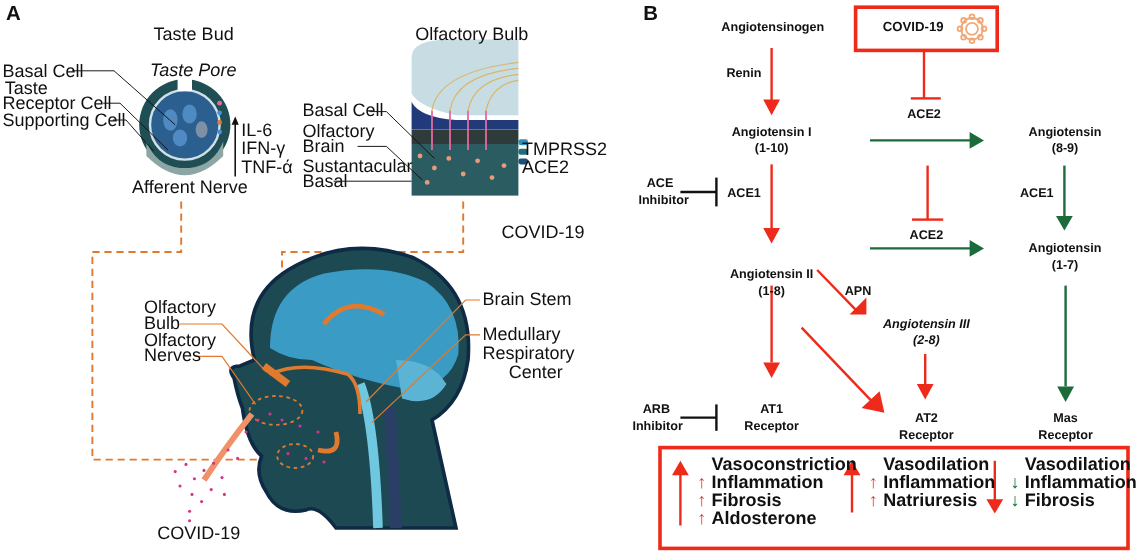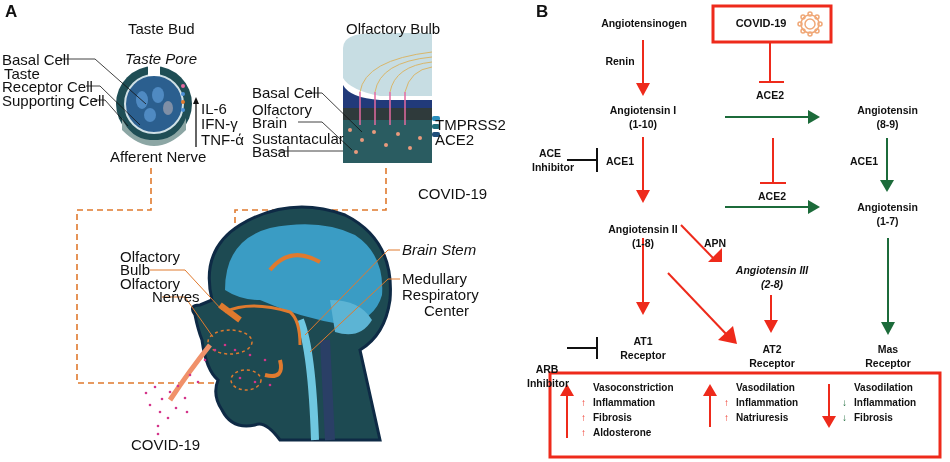--- a/index.html
+++ b/index.html
@@ -2,21 +2,21 @@
 <html><head>
 <meta charset="utf-8">
 <style>
   html,body{margin:0;padding:0;background:#fff;}
   body{width:950px;height:462px;position:relative;overflow:hidden;font-family:"Liberation Sans",sans-serif;color:#111;}
   .abs{position:absolute;}
   .panel-label{font-weight:bold;font-size:17px;}
   .lbl{font-size:15px;line-height:13px;white-space:nowrap;}
   .blbl{font-size:10.5px;font-weight:bold;line-height:14px;text-align:center;white-space:nowrap;}
   svg{position:absolute;left:0;top:0;}
-  .eff{font-size:10px;font-weight:bold;line-height:15px;white-space:nowrap;}
+  .eff{font-size:15px;font-weight:bold;line-height:15px;white-space:nowrap;}
   .eff .ar{display:inline-block;width:12px;font-weight:bold;}
 </style>
 </head>
 <body>
 
 <div class="abs panel-label" style="left:5px;top:2px;">A</div>
 
 <svg width="500" height="462">
 
   <g>
@@ -144,22 +144,22 @@
 <div class="abs lbl" style="left:252px;top:116px;">Brain</div>
 <div class="abs lbl" style="left:252px;top:132px;">Sustantacular</div>
 <div class="abs lbl" style="left:252px;top:145px;">Basal</div>
 <div class="abs lbl" style="left:435px;top:118px;">TMPRSS2</div>
 <div class="abs lbl" style="left:435px;top:133px;">ACE2</div>
 <div class="abs lbl" style="left:418px;top:187px;">COVID-19</div>
 
 <div class="abs lbl" style="left:120px;top:250px;">Olfactory</div>
 <div class="abs lbl" style="left:120px;top:263px;">Bulb</div>
 <div class="abs lbl" style="left:120px;top:277px;">Olfactory</div>
-<div class="abs lbl" style="left:120px;top:290px;margin-left:32px;">Nerves</div>
-<div class="abs lbl" style="left:402px;top:243px;font-style:italic;">Brain Stem</div>
+<div class="abs lbl" style="left:120px;top:290px;">Nerves</div>
+<div class="abs lbl" style="left:402px;top:243px;">Brain Stem</div>
 <div class="abs lbl" style="left:402px;top:272px;">Medullary</div>
 <div class="abs lbl" style="left:402px;top:288px;">Respiratory</div>
 <div class="abs lbl" style="left:424px;top:304px;">Center</div>
 <div class="abs lbl" style="left:131px;top:438px;">COVID-19</div>
 
 <div class="abs panel-label" style="left:536px;top:2px;">B</div>
 
 <svg width="950" height="462">
   <defs>
     <marker id="ar" markerWidth="8" markerHeight="8" refX="4" refY="4" orient="auto" markerUnits="userSpaceOnUse" viewBox="0 0 8 8">
@@ -264,21 +264,21 @@
 <div class="abs blbl" style="left:700px;top:236px;width:30px;">APN</div>
 <div class="abs blbl" style="left:845px;top:200px;width:85px;">
   <div>Angiotensin</div>
   <div>(1-7)</div>
 </div>
 <div class="abs blbl" style="left:722px;top:263px;width:100px;font-style:italic;">
   <div>Angiotensin III</div>
   <div>(2-8)</div>
 </div>
 
-<div class="abs blbl" style="left:527px;top:334px;width:40px;margin-top:28px;">
+<div class="abs blbl" style="left:527px;top:334px;width:40px;">
   <div>ARB</div>
   <div>Inhibitor</div>
 </div>
 <div class="abs blbl" style="left:613px;top:334px;width:60px;">
   <div>AT1</div>
   <div>Receptor</div>
 </div>
 <div class="abs blbl" style="left:742px;top:342px;width:60px;">
   <div>AT2</div>
   <div>Receptor</div>

